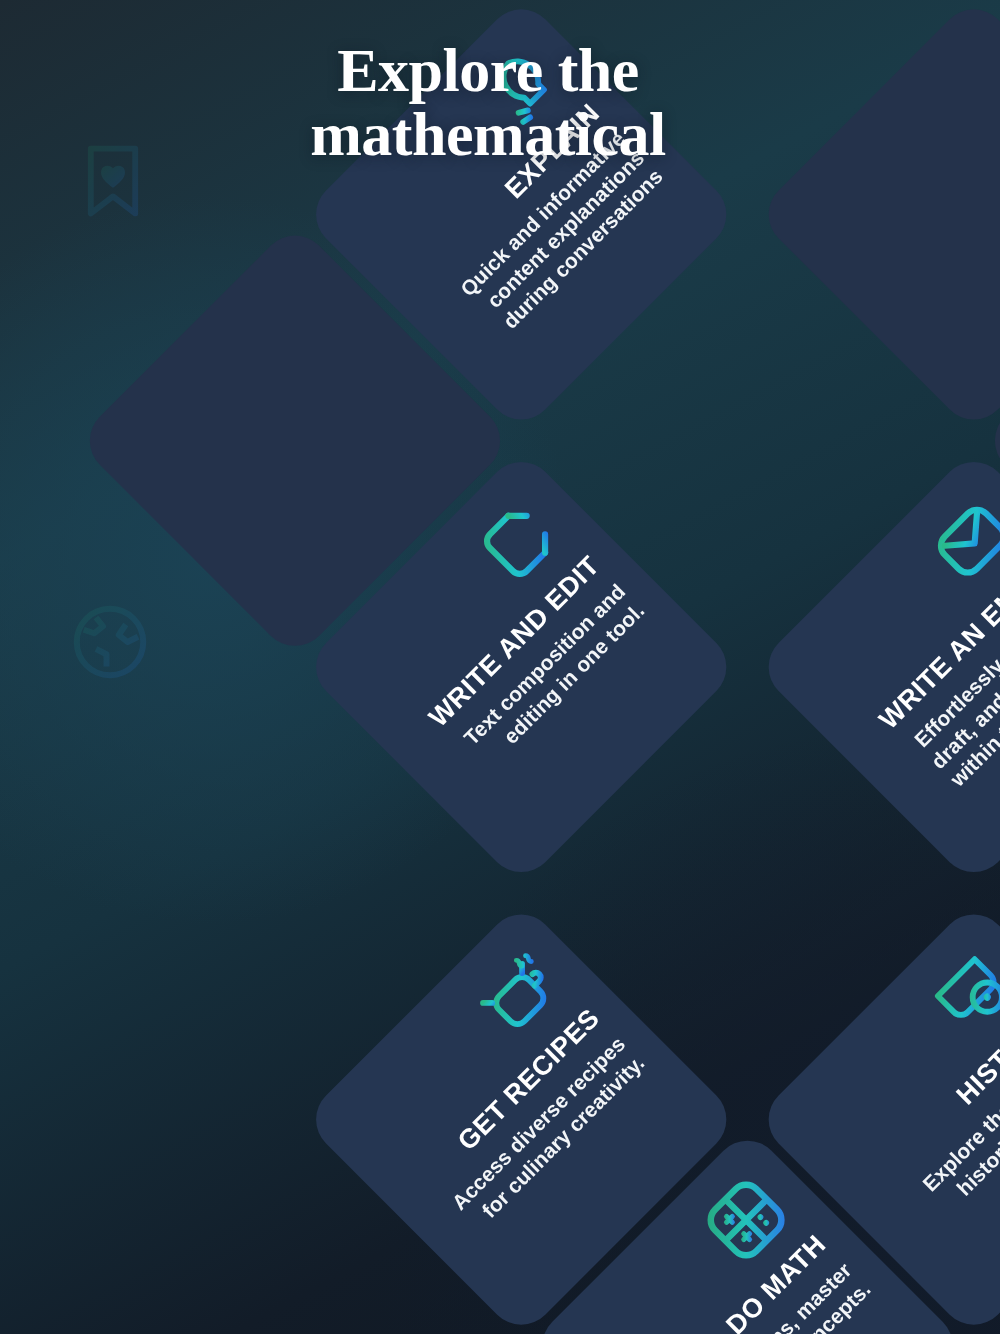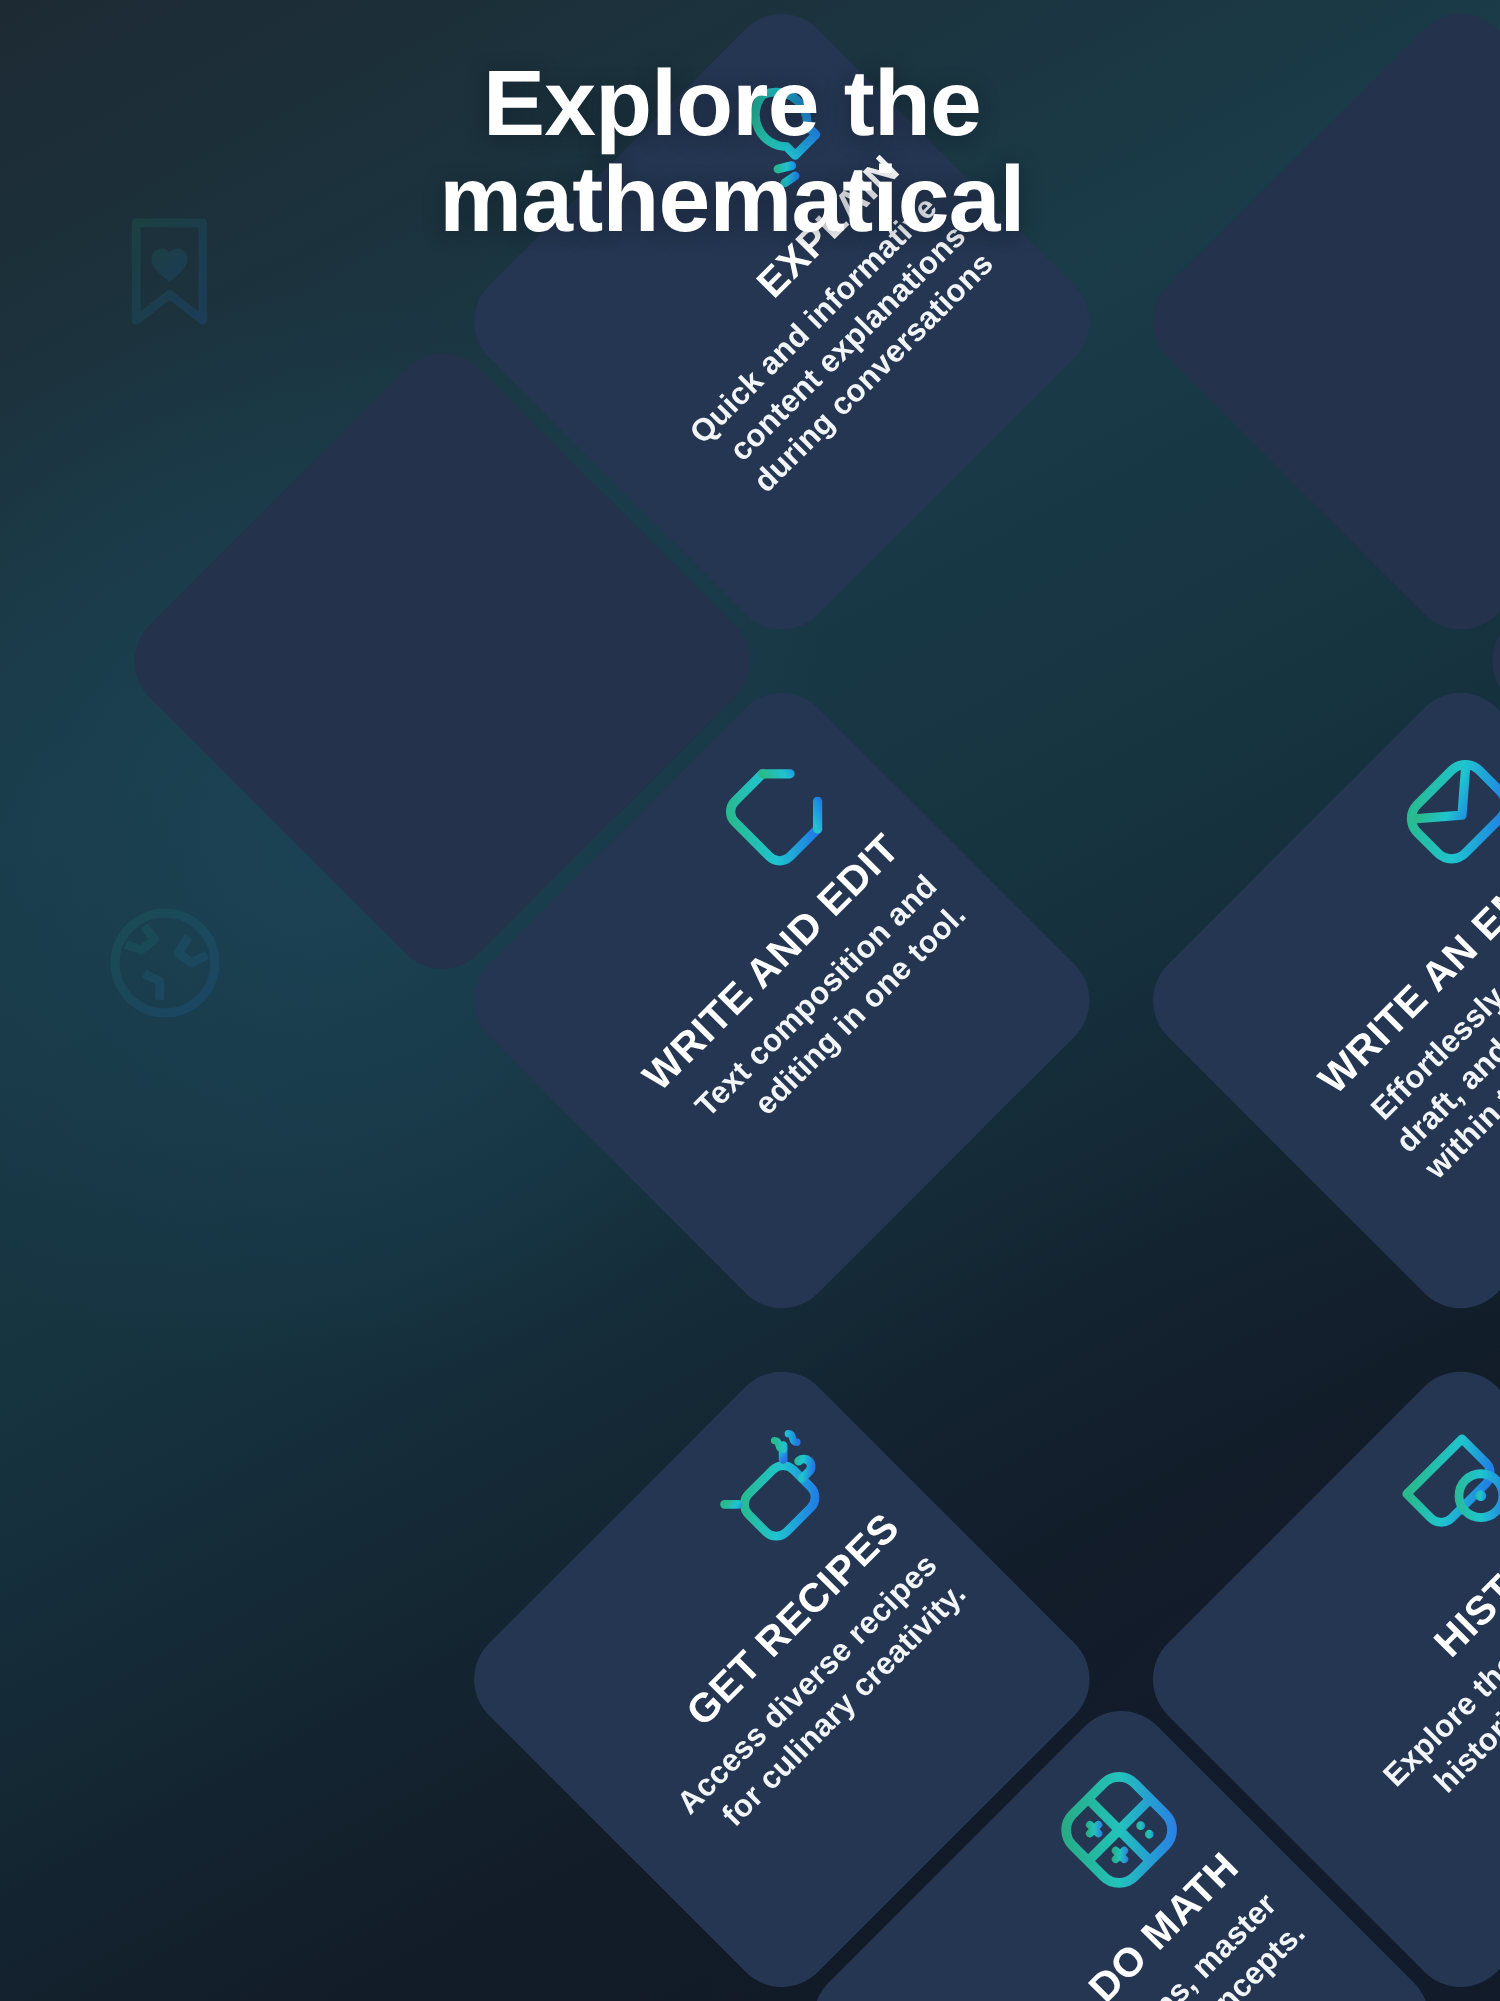--- a/index.html
+++ b/index.html
@@ -99,20 +99,21 @@
     left: 0;
     width: 976px;
     text-align: center;
     color: #ffffff;
     font-size: 62px;
     font-weight: bold;
     line-height: 1.04;
     letter-spacing: -0.5px;
     z-index: 30;
     text-shadow: 0 2px 14px rgba(10,20,30,0.45);
+    font-family: Liberation Serif, serif;
   }
 </style>
 </head>
 <body>
 
 <div id="stage">
 
   <div class="bg-glyph" style="left:72px; top:140px; width:82px; height:92px;">
     <svg viewBox="0 0 48 48" fill="none">
       <defs>

